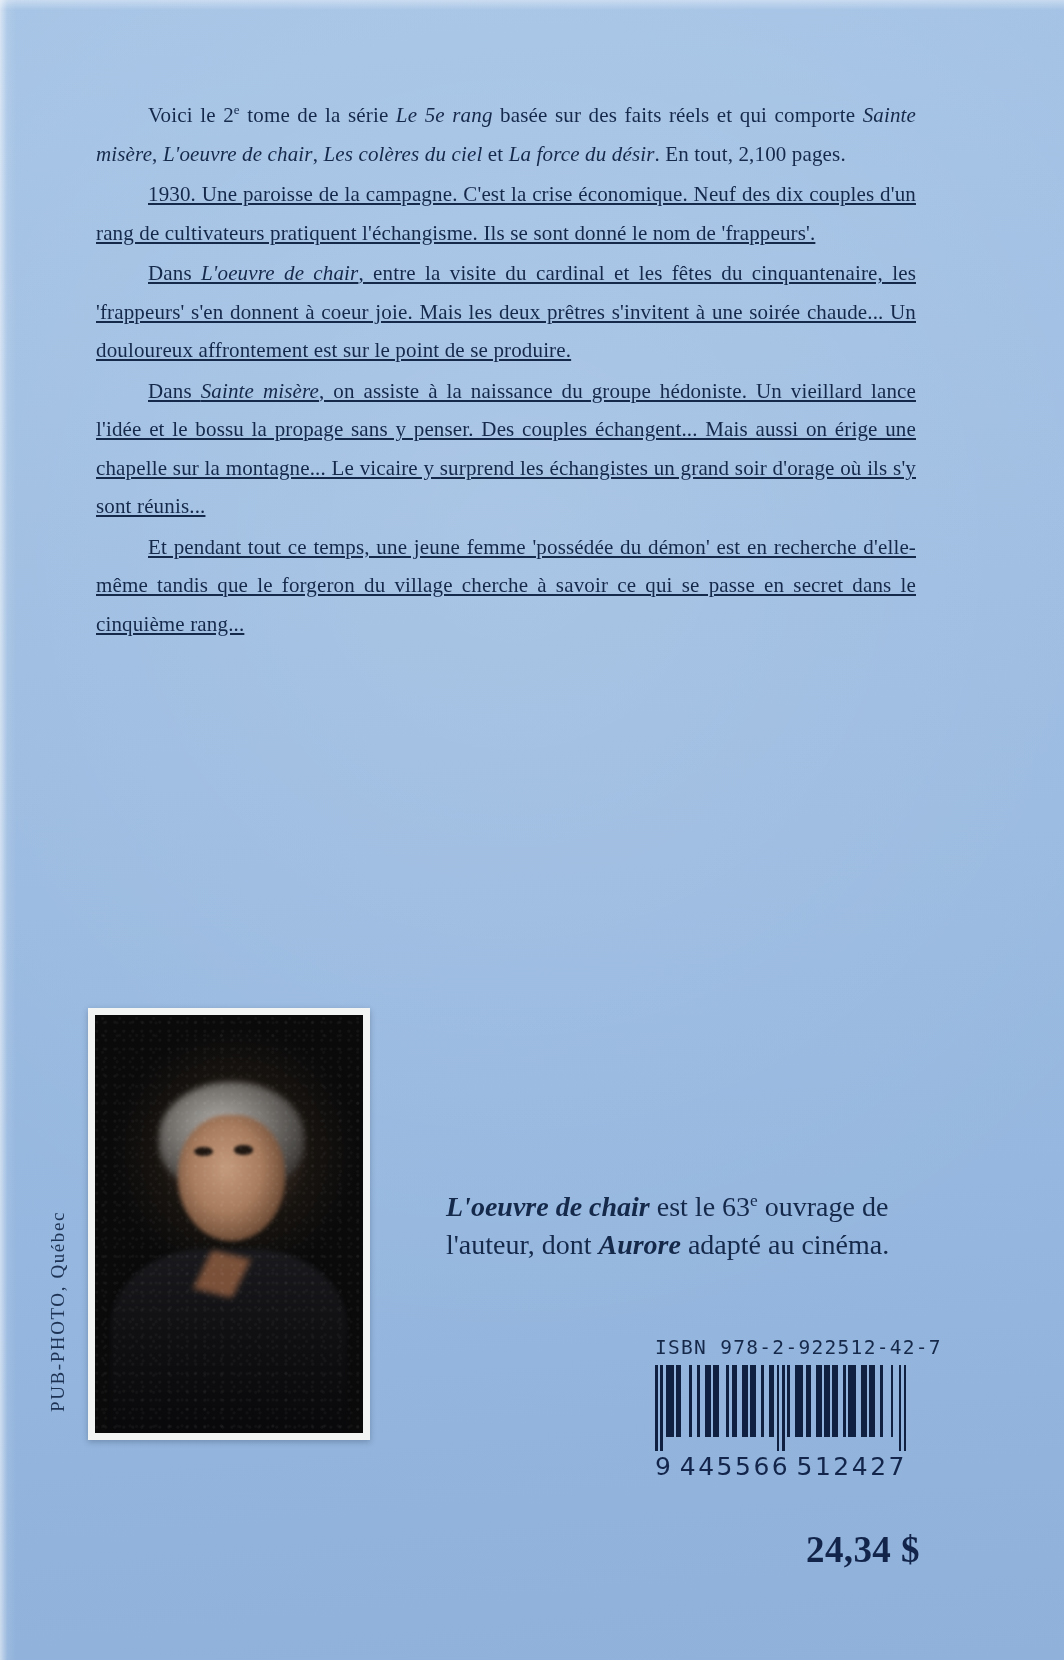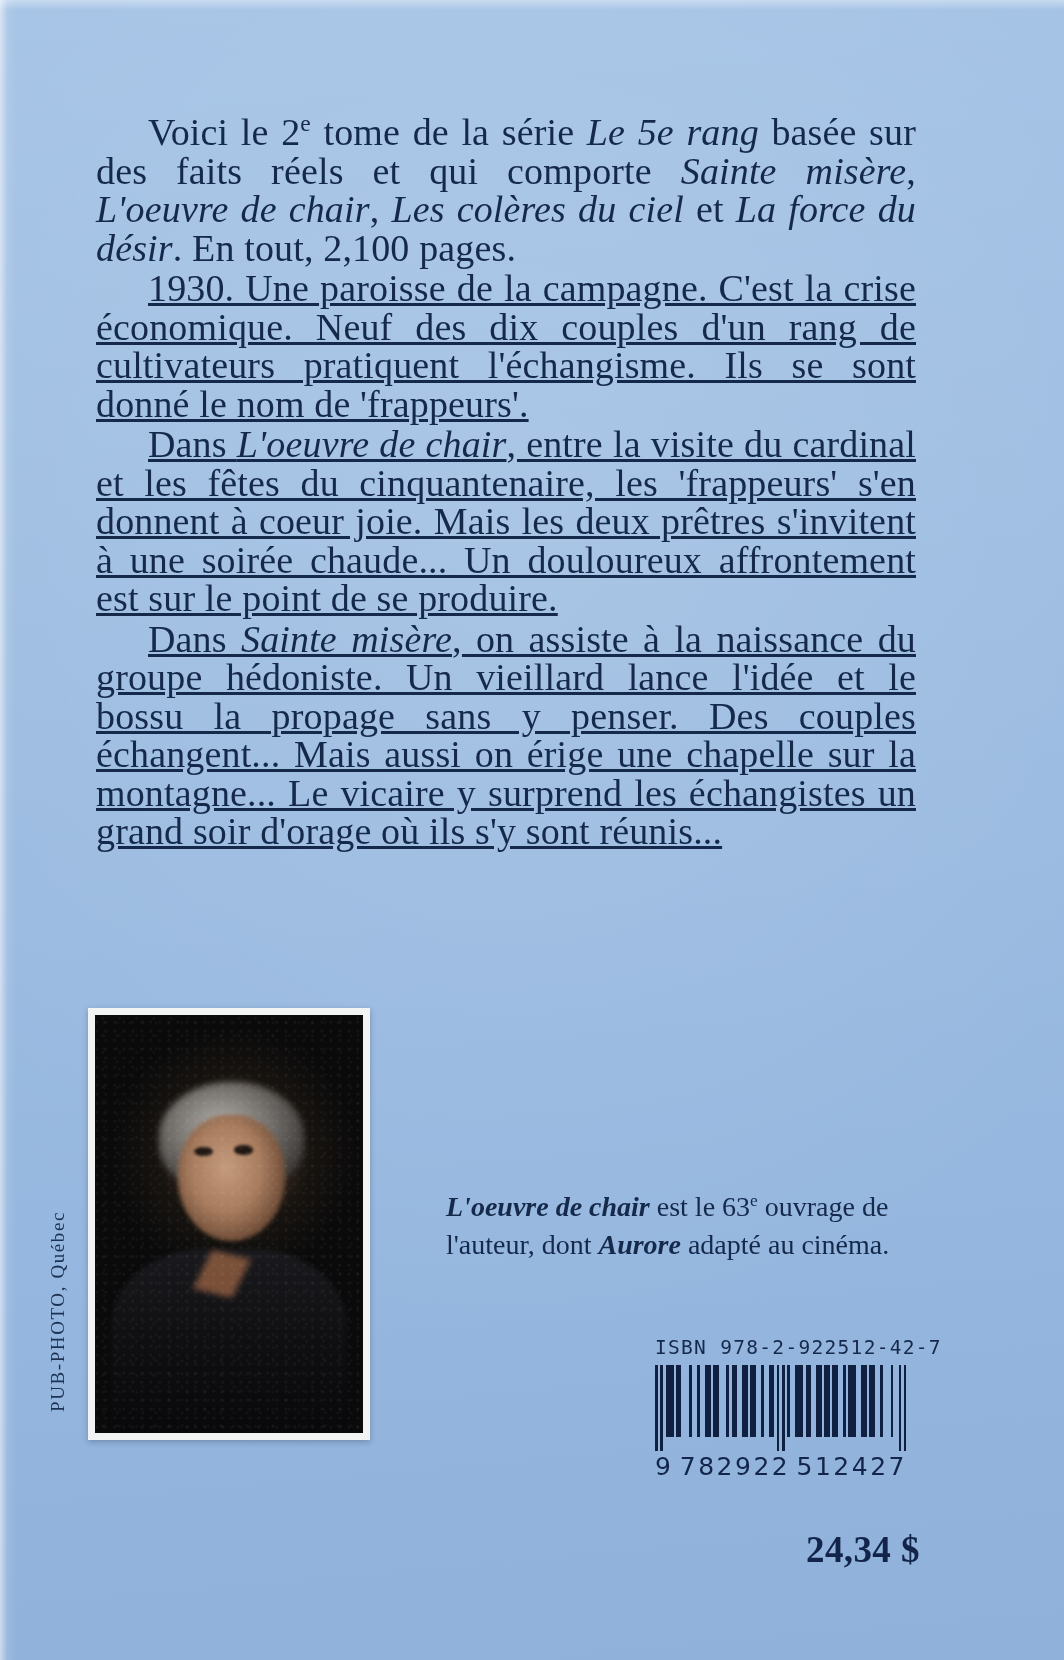--- a/index.html
+++ b/index.html
@@ -35,26 +35,25 @@
     left: 0; right: 0; top: 0; height: 10px;
     background: linear-gradient(180deg, rgba(255,255,255,0.38) 0%, rgba(255,255,255,0) 100%);
   }
 
   
   .blurb {
     position: absolute;
     left: 96px;
     top: 96px;
     width: 820px;
-    font-size: 38px;
+    font-size: 21px;
     line-height: 38.5px;
     text-align: justify;
     text-justify: inter-word;
     letter-spacing: 0.15px;
-    margin-top: 17px;
   }
   .blurb p {
     margin: 0;
     text-indent: 52px;
   }
   .blurb p + p { margin-top: 2px; text-decoration: underline; }
   .blurb i { font-style: italic; }
   .sup {
     font-size: 0.62em;
     vertical-align: super;
@@ -252,20 +251,21 @@
 
 <div class="page">
   <div class="edge-top"></div>
   <div class="edge-left"></div>
 
   <div class="blurb">
     <p><span>Voici le 2</span><span class="sup">e</span><span> tome de la série </span><i>Le 5e rang</i><span> basée sur des faits réels et qui comporte </span><i>Sainte misère</i><span>, </span><i>L'oeuvre de chair</i><span>, </span><i>Les colères du ciel</i><span> et </span><i>La force du désir</i><span>. En tout, 2,100 pages.</span></p>
     <p><span>1930. Une paroisse de la campagne. C'est la crise économique. Neuf des dix couples d'un rang de cultivateurs pratiquent l'échangisme. Ils se sont donné le nom de 'frappeurs'.</span></p>
     <p><span>Dans </span><i>L'oeuvre de chair</i><span>, entre la visite du cardinal et les fêtes du cinquantenaire, les 'frappeurs' s'en donnent à coeur joie. Mais les deux prêtres s'invitent à une soirée chaude... Un douloureux affrontement est sur le point de se produire.</span></p>
     <p><span>Dans </span><i>Sainte misère</i><span>, on assiste à la naissance du groupe hédoniste. Un vieillard lance l'idée et le bossu la propage sans y penser. Des couples échangent... Mais aussi on érige une chapelle sur la montagne... Le vicaire y surprend les échangistes un grand soir d'orage où ils s'y sont réunis...</span></p>
+    <p><span>Et pendant tout ce temps, une jeune femme 'possédée du démon' est en recherche d'elle-même tandis que le forgeron du village cherche à savoir ce qui se passe en secret dans le cinquième rang...</span></p>
   </div>
 
   <div class="photo-wrap">
     <div class="photo">
       <div class="ph-body"></div>
       <div class="ph-hair"></div>
       <div class="ph-face"></div>
       <div class="ph-eye l"></div>
       <div class="ph-eye r"></div>
       <div class="ph-collar"></div>
@@ -338,19 +338,19 @@
         <div class="bar" style="width: 2.65263px; height: 72px;"></div>
         <div class="bar" style="width: 7.95789px; height: 72px; background: transparent;"></div>
         <div class="bar" style="width: 2.65263px; height: 72px;"></div>
         <div class="bar" style="width: 5.30526px; height: 72px; background: transparent;"></div>
         <div class="bar" style="width: 2.65263px; height: 86px;"></div>
         <div class="bar" style="width: 2.65263px; height: 86px; background: transparent;"></div>
         <div class="bar" style="width: 2.65263px; height: 86px;"></div>
       </div>
     <div class="ean-digits">
       <span>9</span>
-      <span>782922</span>
+      <span>445566</span>
       <span>512427</span>
     </div>
   </div>
 
   <div class="price">24,34 $</div>
 </div>
 
 </body></html>

